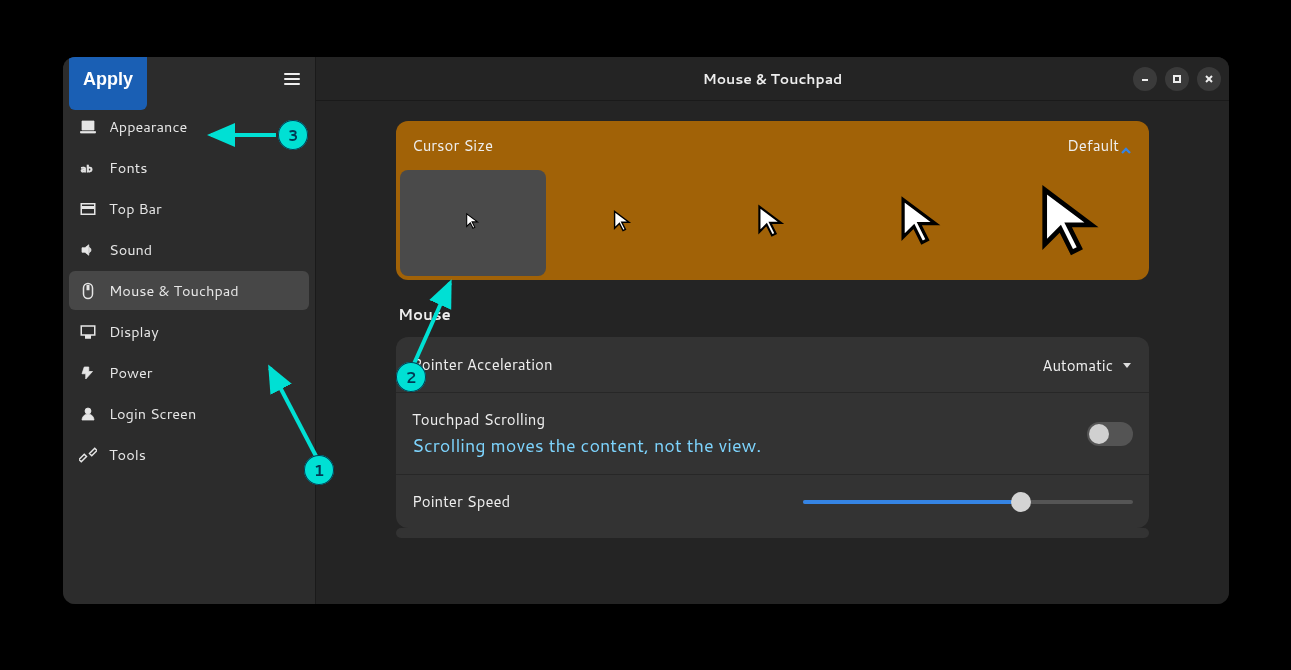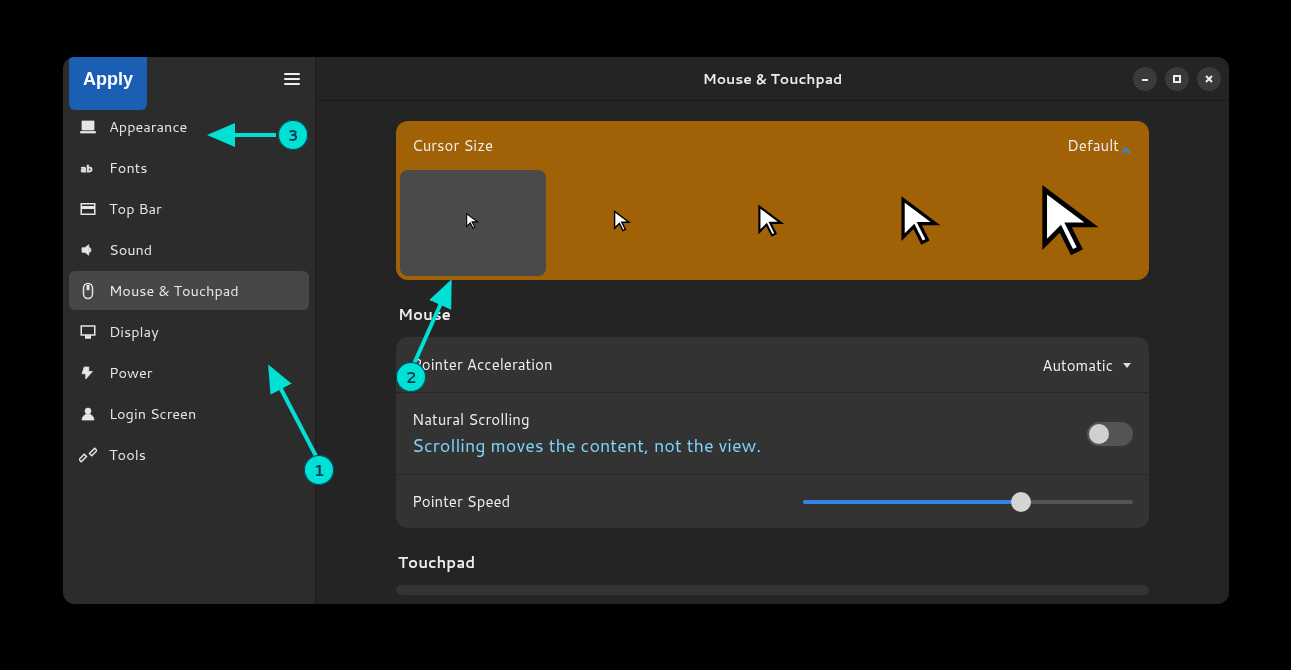--- a/index.html
+++ b/index.html
@@ -294,21 +294,21 @@
             <span class="dropdown-value">Automatic</span>
             <span class="caret-down">
               <svg viewBox="0 0 12 12">
                   <polygon points="2,4 10,4 6,9"></polygon>
                 </svg>
             </span>
           </div>
         </div>
         <div class="row">
           <div class="row-left">
-            <span class="row-title">Natural Scrolling</span>
+            <span class="row-title">Touchpad Scrolling</span>
             <span class="row-sub">Scrolling moves the content, not the view.</span>
           </div>
           <div class="row-right">
             <div class="switch">
               <div class="knob"></div>
             </div>
           </div>
         </div>
         <div class="row">
           <div class="row-left">
@@ -317,21 +317,20 @@
           <div class="row-right">
             <div class="slider">
               <div class="track"></div>
               <div class="track-fill" id="speed-fill" style="width: 66%;"></div>
               <div class="thumb" id="speed-thumb" style="left: 66%;"></div>
             </div>
           </div>
         </div>
       </div>
 
-      <div class="section-title">Touchpad</div>
       <div class="list" style="height:10px;"></div>
 
     </div>
   </main>
 </div>
 
 <svg class="arrow-svg anno" style="left:0;top:0;width:1291px;height:670px;">
   <defs>
     <marker id="arrowhead" markerWidth="8" markerHeight="8" refX="6" refY="3" orient="auto">
       <polygon points="0,0 7,3 0,6" fill="#00e0d4"></polygon>

